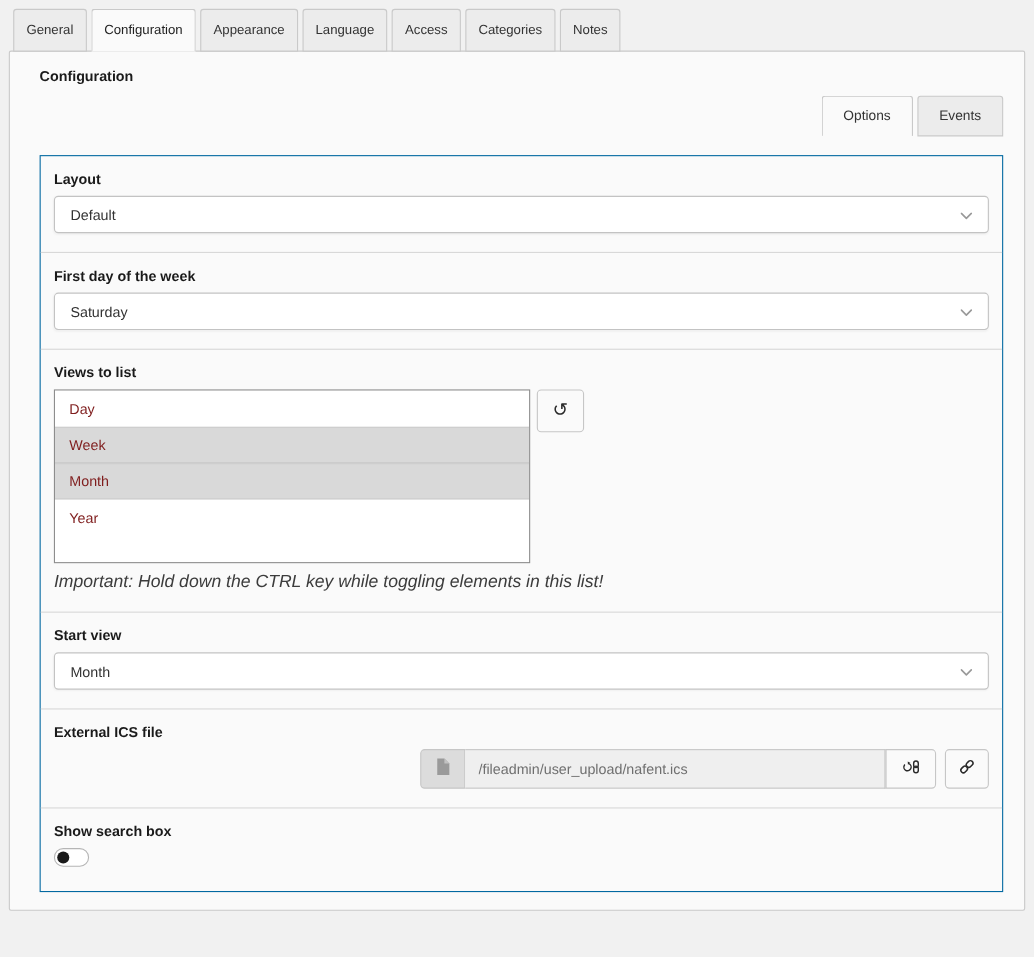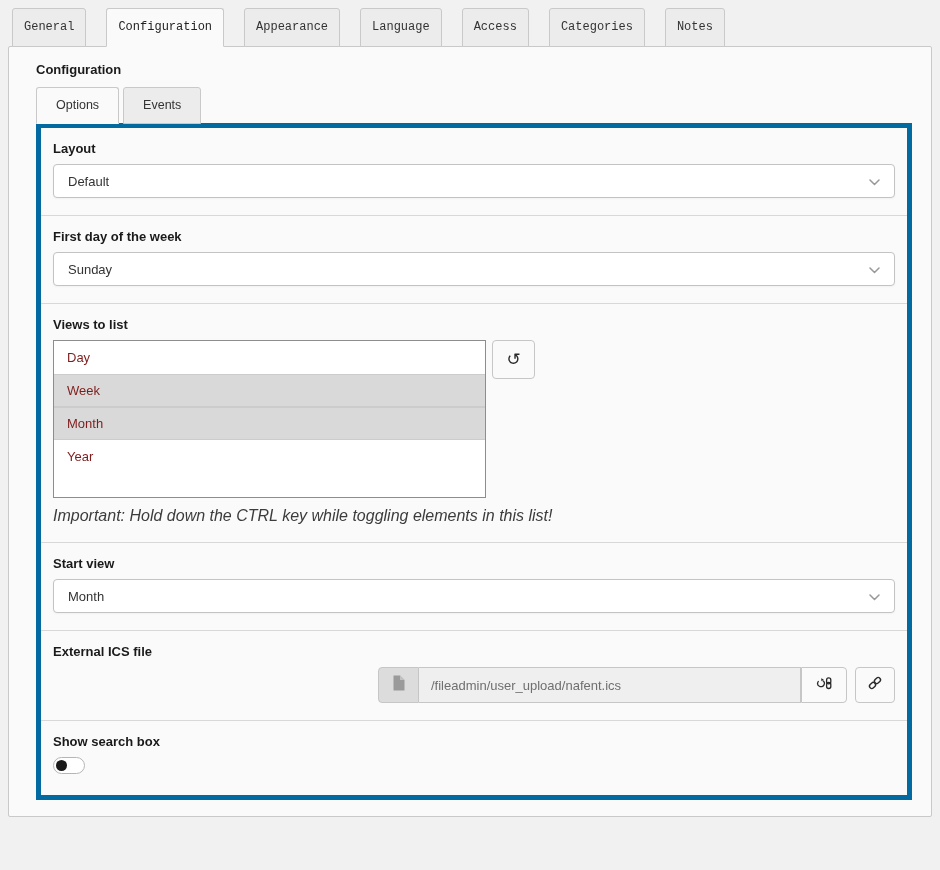--- a/index.html
+++ b/index.html
@@ -9,45 +9,45 @@
     font-family:"Liberation Sans", sans-serif;
     color:#333;
     -webkit-font-smoothing:antialiased;
   }
   .wrap{padding:8px;}
   .page-title{
     font-size:21px;font-weight:600;color:#111;
     margin:6px 0 15px 4px;letter-spacing:0;
   }
   
-  .tabbar{display:flex;gap:20px;padding-left:4px;position:relative;z-index:2;font-family:Liberation Mono, monospace;}
+  .tabbar{display:flex;gap:4px;padding-left:4px;position:relative;z-index:2;}
   .tab{
     height:37px;line-height:37px;
     padding:0 11px;font-size:12px;color:#333;
     background:#ececec;border:1px solid #c9c9c9;
     border-radius:3px 3px 0 0;margin-bottom:-1px;cursor:pointer;
     white-space:nowrap;
   }
   .tab.active{background:#fafafa;border-bottom:1px solid #fafafa;color:#222;}
   
   .panel{
     position:relative;z-index:1;
     border:1px solid #c9c9c9;background:#fafafa;border-radius:2px;
     padding:15px 19px 16px 27px;
     min-height:735px;box-sizing:border-box;
   }
   .group-label{font-size:13px;font-weight:bold;color:#1a1a1a;margin:0 0 10px 0;}
-  .subtabbar{display:flex;gap:4px;position:relative;z-index:2;padding-left:0;}
+  .subtabbar{display:flex;gap:4px;position:relative;z-index:2;padding-left:0;justify-content:flex-end;}
   .subtab{
     height:35px;line-height:35px;padding:0 19px;font-size:12.5px;color:#333;
     background:#ececec;border:1px solid #c9c9c9;border-radius:3px 3px 0 0;
     margin-bottom:-1px;cursor:pointer;
   }
   .subtab.active{background:#fafafa;border-bottom:1px solid #fafafa;}
-  .fieldset{position:relative;z-index:1;border:5px solid #0369a1;background:#fafafa;}
+  .fieldset{position:relative;z-index:1;border:1px solid #0369a1;background:#fafafa;margin-top:18px;}
   .section{padding:13px 12px 17px 12px;border-bottom:1px solid #d8d8d8;}
   .section:last-child{border-bottom:none;}
   .field-label{font-size:13px;font-weight:bold;color:#1a1a1a;margin-bottom:8px;}
   
   .select{
     height:34px;background:#fff;border:1px solid #c3c3c3;border-radius:4px;
     display:flex;align-items:center;justify-content:space-between;
     padding:0 14px;font-size:13px;color:#333;box-shadow:0 1px 2px rgba(0,0,0,.04);
     cursor:pointer;box-sizing:border-box;
   }
@@ -129,21 +129,21 @@
             <svg width="11" height="7" viewBox="0 0 11 7">
                 <path d="M1 1l4.5 4.5L10 1" fill="none" stroke="#999" stroke-width="1.5" stroke-linecap="round" stroke-linejoin="round"></path>
               </svg>
           </span>
         </div>
       </div>
 
       <div class="section">
         <div class="field-label">First day of the week</div>
         <div class="select">
-          <span>Sunday</span>
+          <span>Saturday</span>
           <span>
             <svg width="11" height="7" viewBox="0 0 11 7">
                 <path d="M1 1l4.5 4.5L10 1" fill="none" stroke="#999" stroke-width="1.5" stroke-linecap="round" stroke-linejoin="round"></path>
               </svg>
           </span>
         </div>
       </div>
 
       <div class="section">
         <div class="field-label">Views to list</div>

